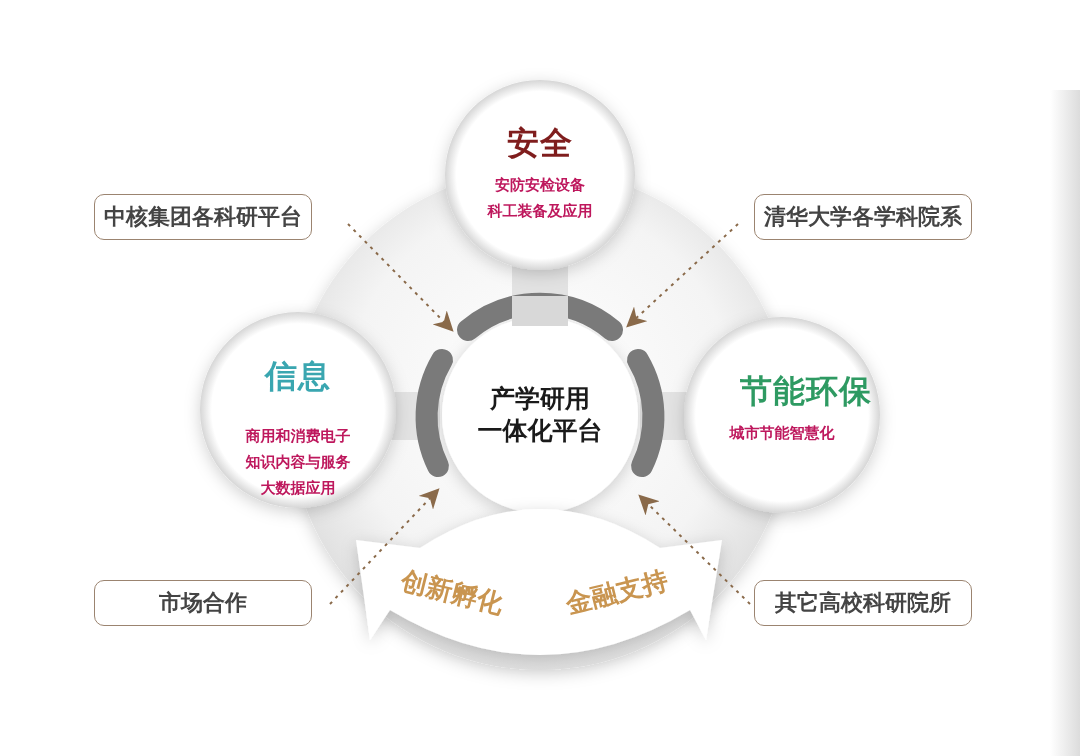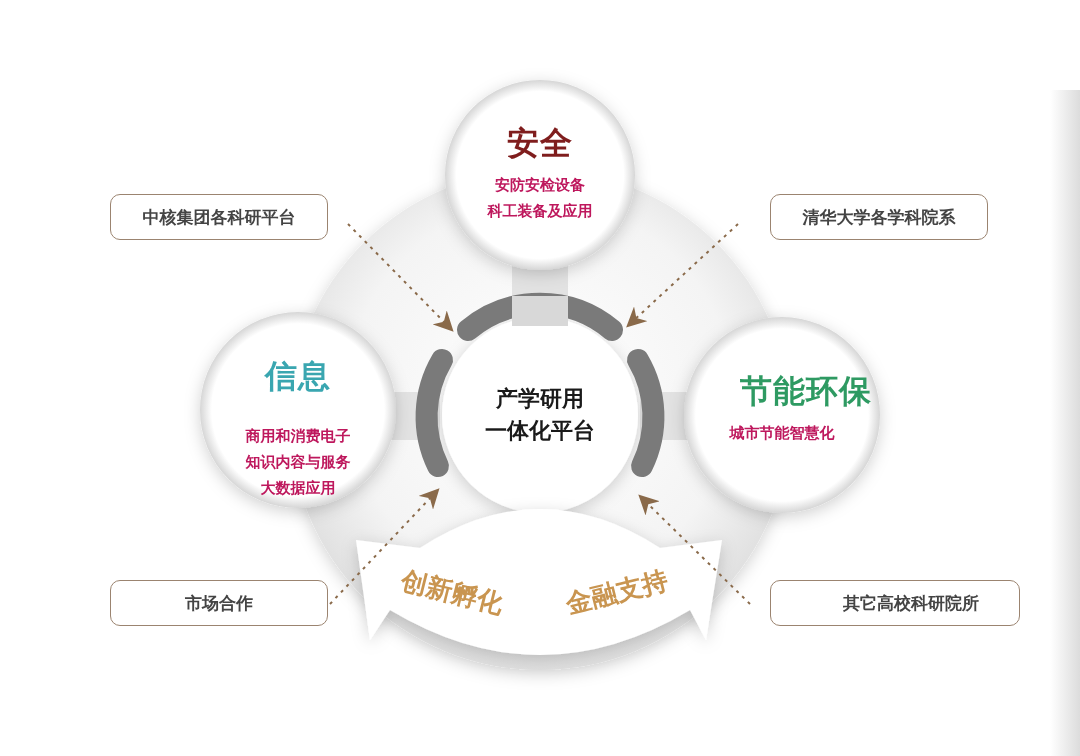--- a/index.html
+++ b/index.html
@@ -2,22 +2,22 @@
 <html><head>
 <meta charset="utf-8">
 <style>
   html,body{margin:0;padding:0;}
   body{width:1080px;height:756px;position:relative;overflow:hidden;background:#fff;font-family:"DejaVu Sans","Liberation Sans",sans-serif;}
   .right-edge{position:absolute;top:90px;right:0;width:30px;height:666px;background:linear-gradient(to right,rgba(255,255,255,0),#dcdcdc);}
   svg.diagram{position:absolute;left:0;top:0;}
   .circle-text{position:absolute;text-align:center;font-weight:bold;}
   .title{font-size:32px;letter-spacing:1px;}
   .sub{font-size:15px;color:#be185d;line-height:26px;}
-  .center{position:absolute;left:460px;top:383px;width:160px;text-align:center;font-size:22px;font-weight:bold;color:#1a1a1a;line-height:32px;}
-  .label-box{position:absolute;width:216px;height:44px;border:1.5px solid #9b8470;border-radius:10px;background:#fff;display:flex;align-items:center;justify-content:center;font-size:17px;font-weight:bold;color:#444;margin-left:16px;}
+  .center{position:absolute;left:460px;top:383px;width:160px;text-align:center;font-size:25px;font-weight:bold;color:#1a1a1a;line-height:32px;}
+  .label-box{position:absolute;width:216px;height:44px;border:1.5px solid #9b8470;border-radius:10px;background:#fff;display:flex;align-items:center;justify-content:center;font-size:22px;font-weight:bold;color:#444;}
   .arrow-text{position:absolute;font-size:26px;font-weight:bold;color:#c99550;}
 </style>
 </head>
 <body>
 
 <div class="right-edge"></div>
 
 <svg class="diagram" width="1080" height="756" viewBox="0 0 1080 756">
   <defs>
     <radialGradient id="bigDisc" cx="50%" cy="45%" r="55%">
@@ -91,18 +91,18 @@
 
 <div class="label-box" style="left:94px;top:194px;">
   <span>中核集团各科研平台</span>
 </div>
 <div class="label-box" style="left:754px;top:194px;">
   <span>清华大学各学科院系</span>
 </div>
 <div class="label-box" style="left:94px;top:580px;">
   <span>市场合作</span>
 </div>
-<div class="label-box" style="left:754px;top:580px;padding-left:32px;">
+<div class="label-box" style="left:754px;top:580px;">
   <span>其它高校科研院所</span>
 </div>
 
 <div class="arrow-text" style="left:400px;top:575px;transform:rotate(14deg);">创新孵化</div>
 <div class="arrow-text" style="left:565px;top:575px;transform:rotate(-14deg);">金融支持</div>
 
 </body></html>

